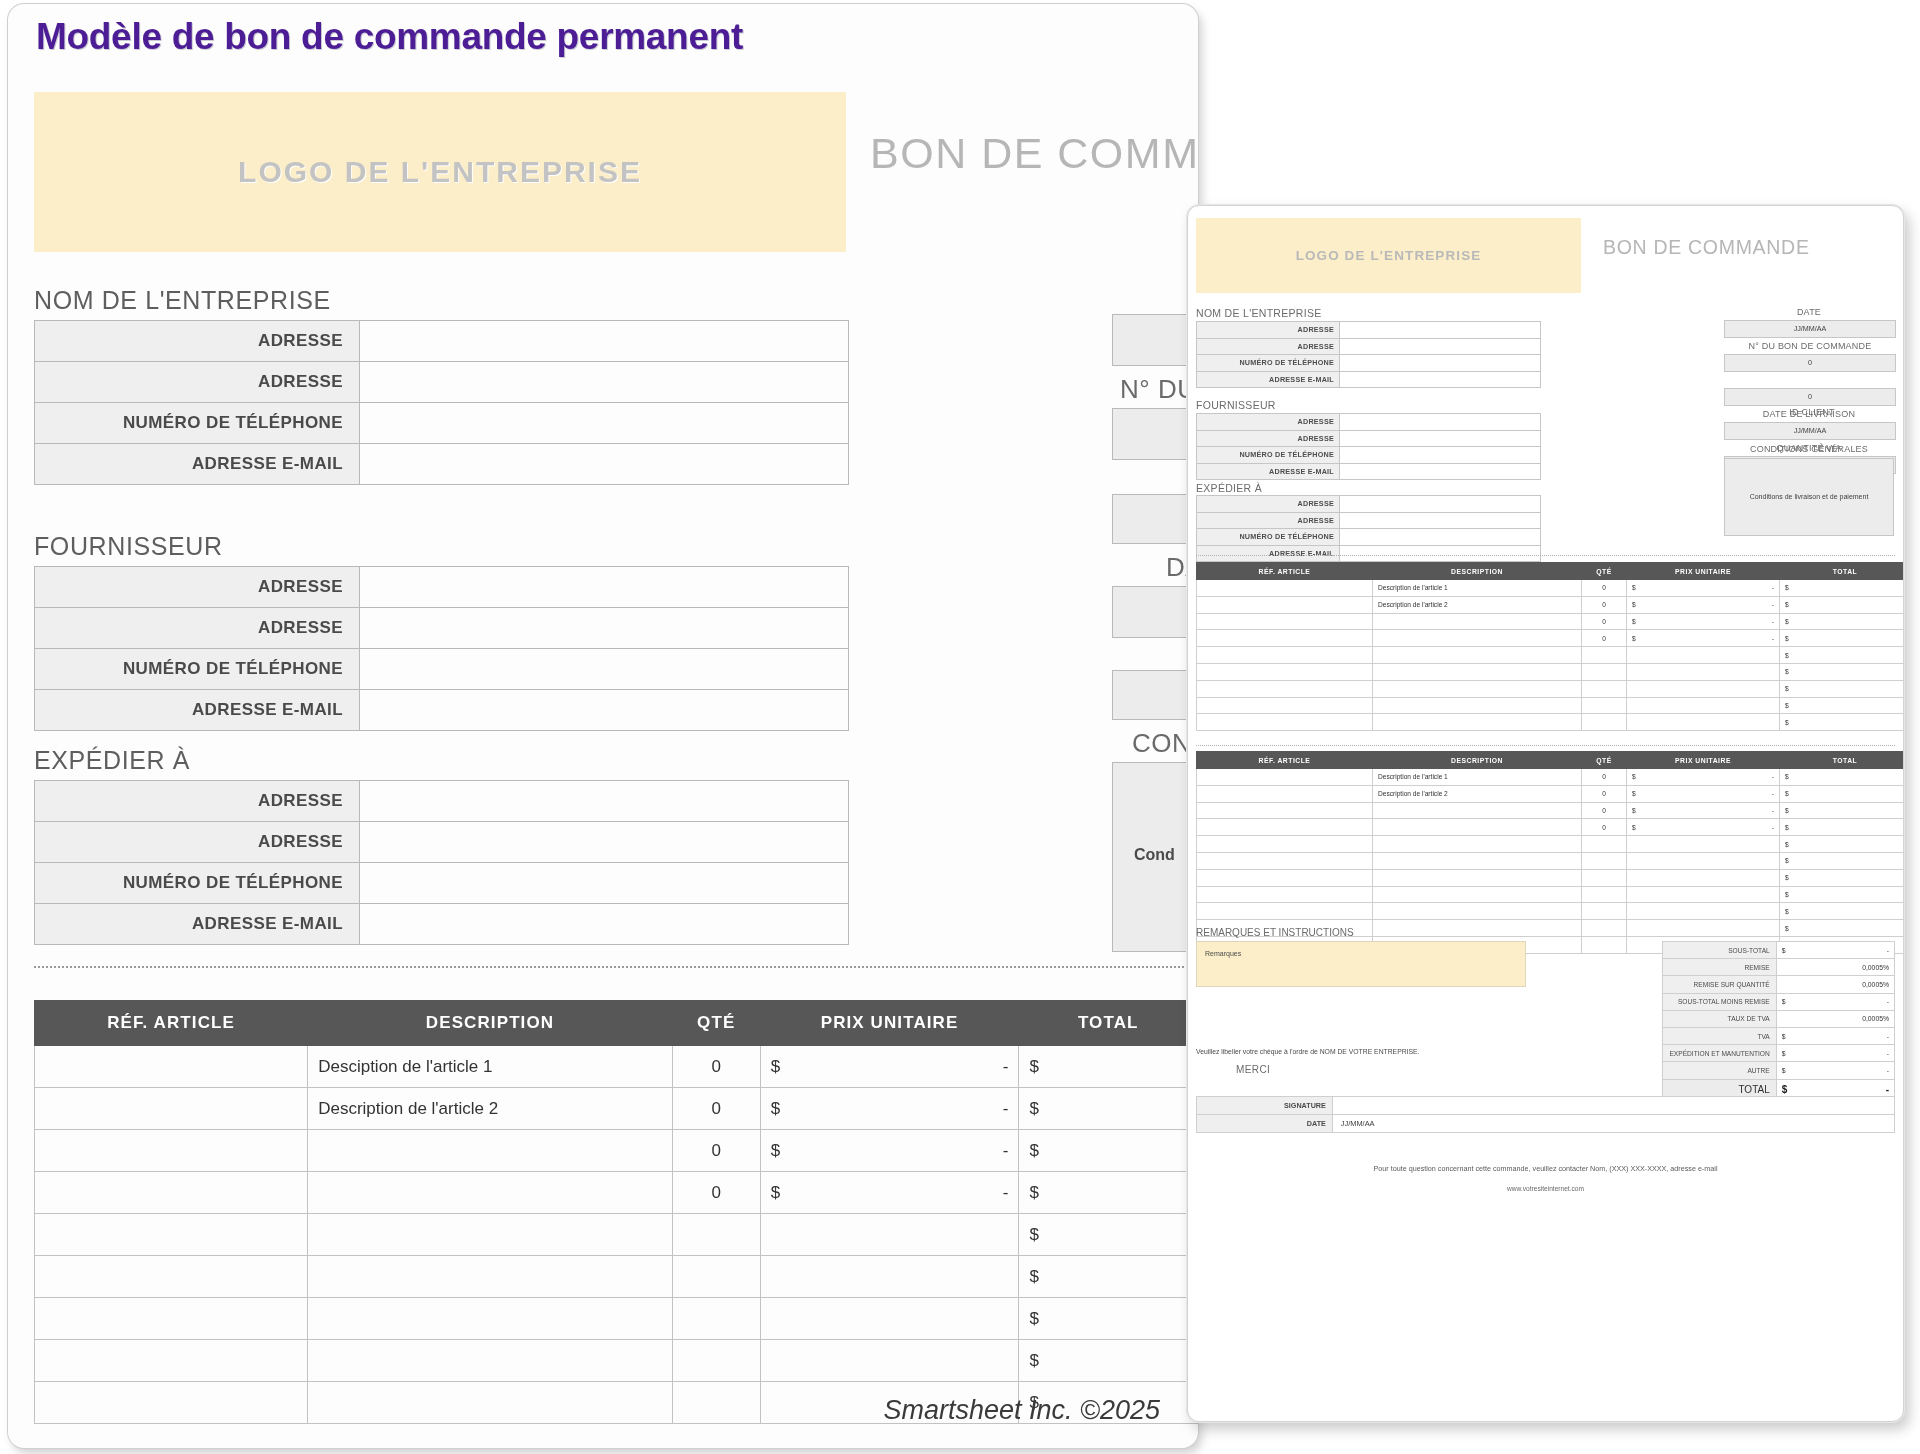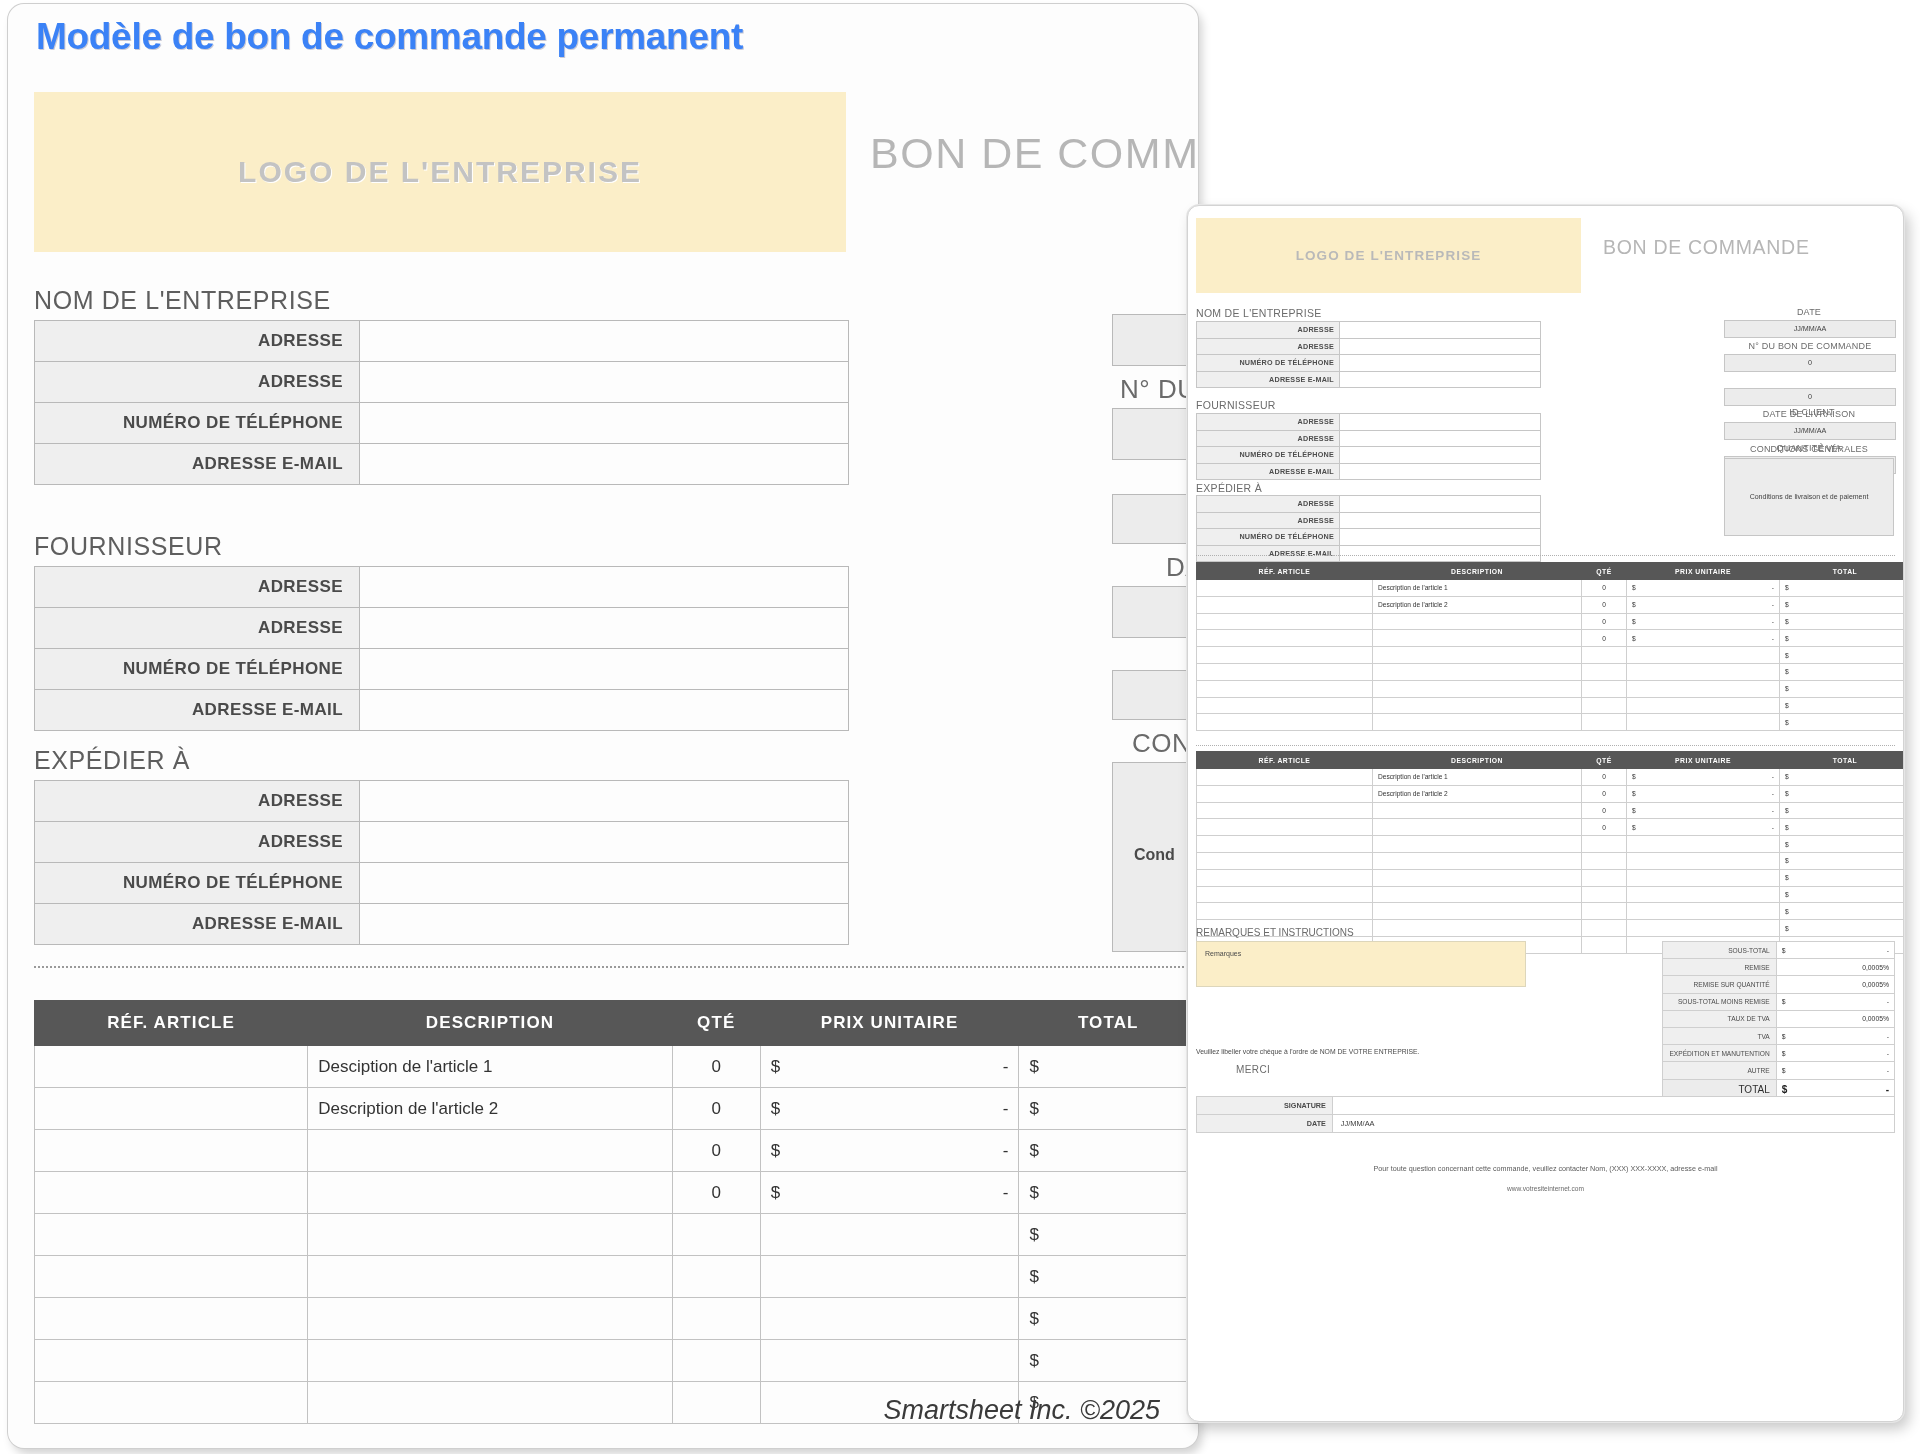--- a/index.html
+++ b/index.html
@@ -16,21 +16,21 @@
     position:absolute;
     left:8px; top:4px; width:1190px; height:1444px;
     background:#fdfdfd;
     border-radius:16px;
     box-shadow:0 0 0 1px #cfcfcf, 4px 6px 10px rgba(0,0,0,.18);
     overflow:hidden;
   }
   .page-title{
     position:absolute; left:28px; top:12px;
     font-size:37px; font-weight:bold; letter-spacing:-.3px;
-    color:#3b82f6;
+    color:#4c1d95;
     text-shadow:1px 1px 0 rgba(160,160,180,.55);
     white-space:nowrap;
   }
 
   .logo-band{
     position:absolute; left:26px; top:88px;
     width:812px; height:160px;
     background:#fbeec8;
     display:flex; align-items:center; justify-content:center;
   }

